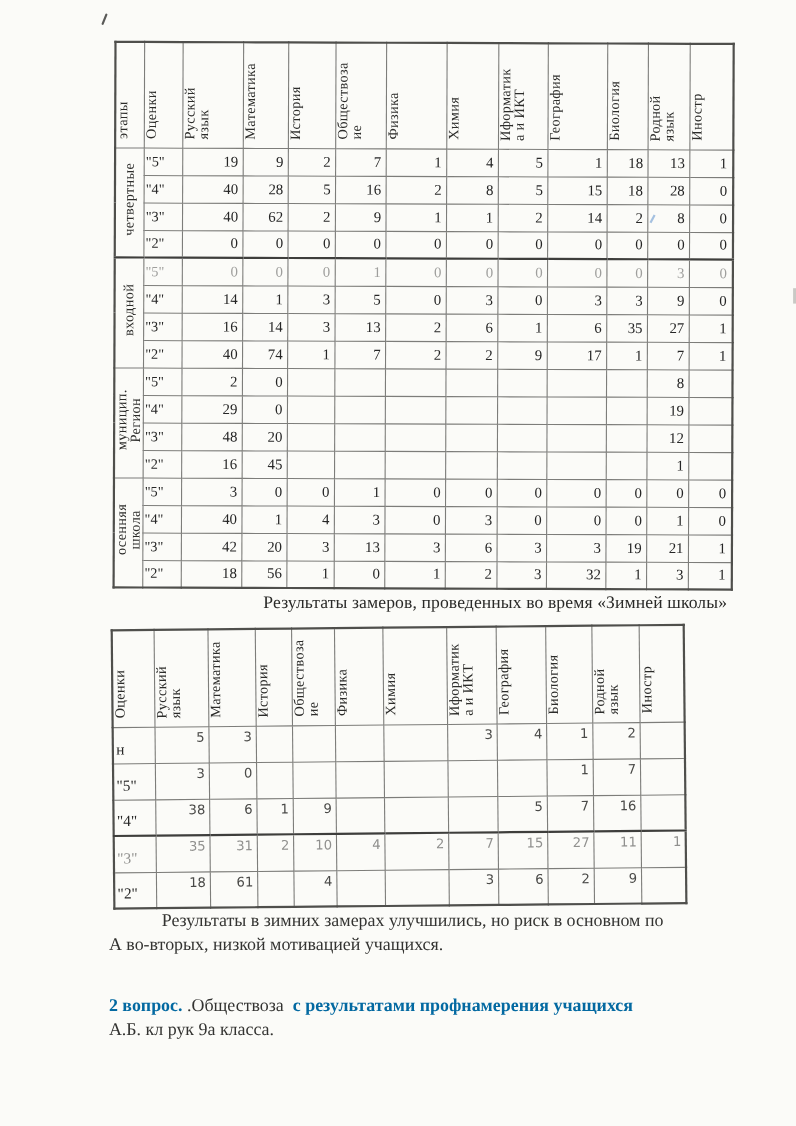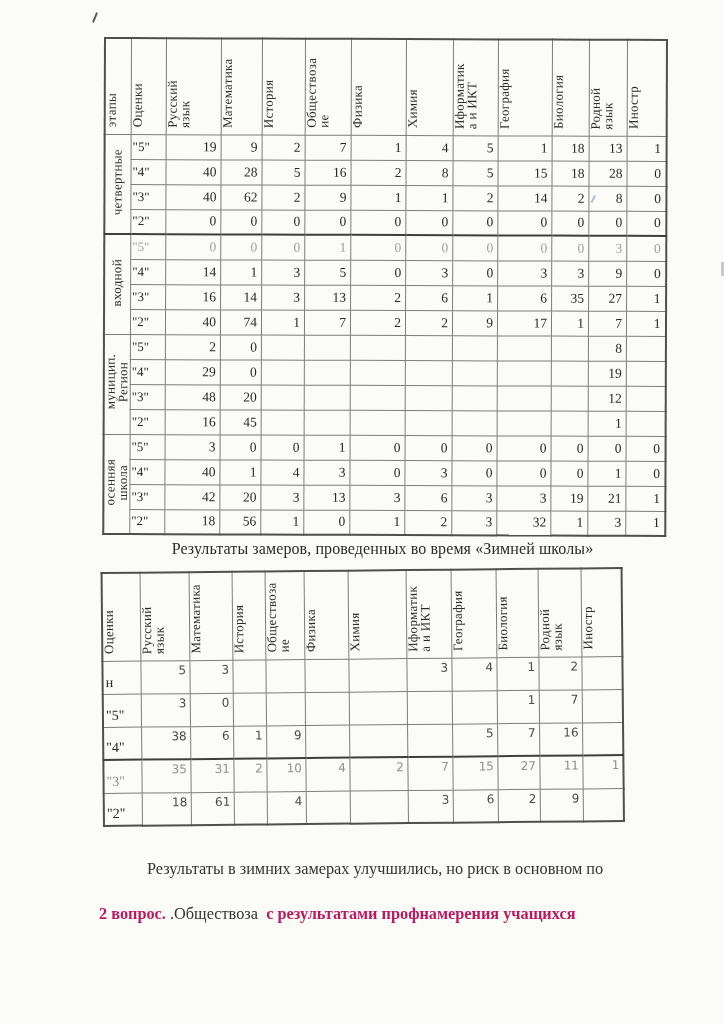--- a/index.html
+++ b/index.html
@@ -36,28 +36,28 @@
   td.grade2{font-size:14px; text-align:left; vertical-align:bottom; padding:0 0 3px 2px; white-space:nowrap;}
   td.val2{
     font-family:"DejaVu Sans","Liberation Sans",sans-serif;
     font-size:12px; text-align:right; vertical-align:top;
     padding:2px 3px 0 0; color:#4a4a48;
   }
   #t2 tr.faded td{color:#90908e;}
   
   .caption{
     position:absolute; left:104px; top:540px; width:557px;
-    font-size:16px; text-align:center; color:#2a2a28; letter-spacing:.1px;
+    font-size:16px; text-align:right; color:#2a2a28; letter-spacing:.1px;
   }
   .para{position:absolute; left:99px; width:575px; font-size:16.3px; color:#333331;}
   .para .line{white-space:pre-wrap; line-height:21.5px;}
-  .p1{top:826px;margin-top:32px;}
+  .p1{top:826px;}
   .p1 .indent{padding-left:48px;}
   .p2{top:903px;}
-  .p2 .bold{font-weight:bold; color:#be185d;}
+  .p2 .bold{font-weight:bold; color:#0369a1;}
   
   .tick{
     position:absolute; left:94px; top:12px; width:2px; height:11px;
     background:#5a5a58; transform:rotate(22deg); border-radius:1px;
   }
   .speck{
     position:absolute; left:592px; top:196px; width:4px; height:8px;
     border-left:2px solid #8fb2d9; transform:rotate(28deg); opacity:.8;
   }
   .edge{
@@ -450,19 +450,21 @@
           <td class="val2">6</td>
           <td class="val2">2</td>
           <td class="val2">9</td>
           <td class="val2"></td>
         </tr>
       </tbody>
     </table>
 
   <div class="para p1">
     <div class="line indent">Результаты в зимних замерах улучшились, но риск в основном по</div>
+    <div class="line">А во-вторых, низкой мотивацией учащихся.</div>
   </div>
 
   <div class="para p2">
     <div class="line"><span class="bold">2 вопрос. </span><span>.Обществоза </span><span class="bold"> с результатами профнамерения учащихся</span></div>
+    <div class="line">А.Б. кл рук 9а класса.</div>
   </div>
 
 </div>
 
 </body></html>

